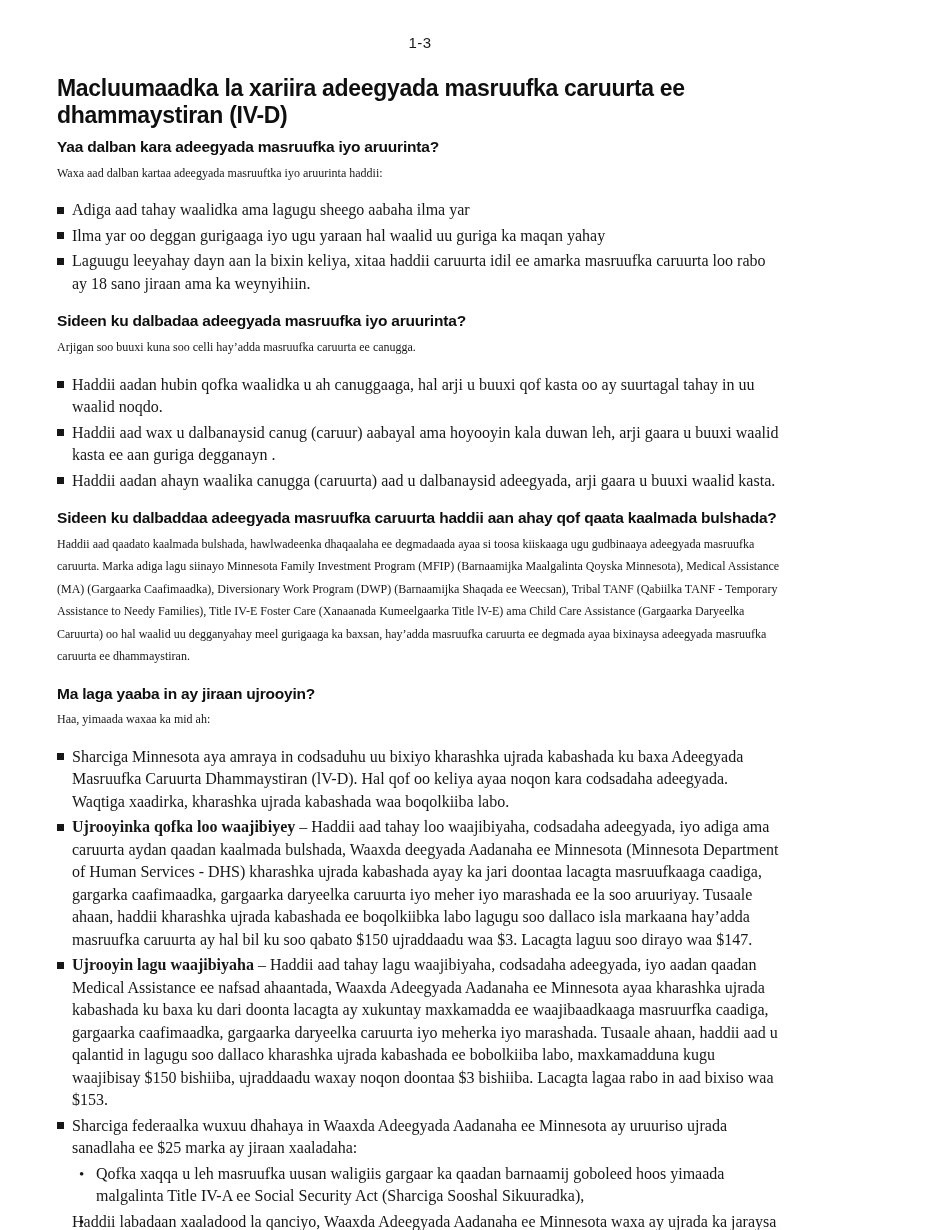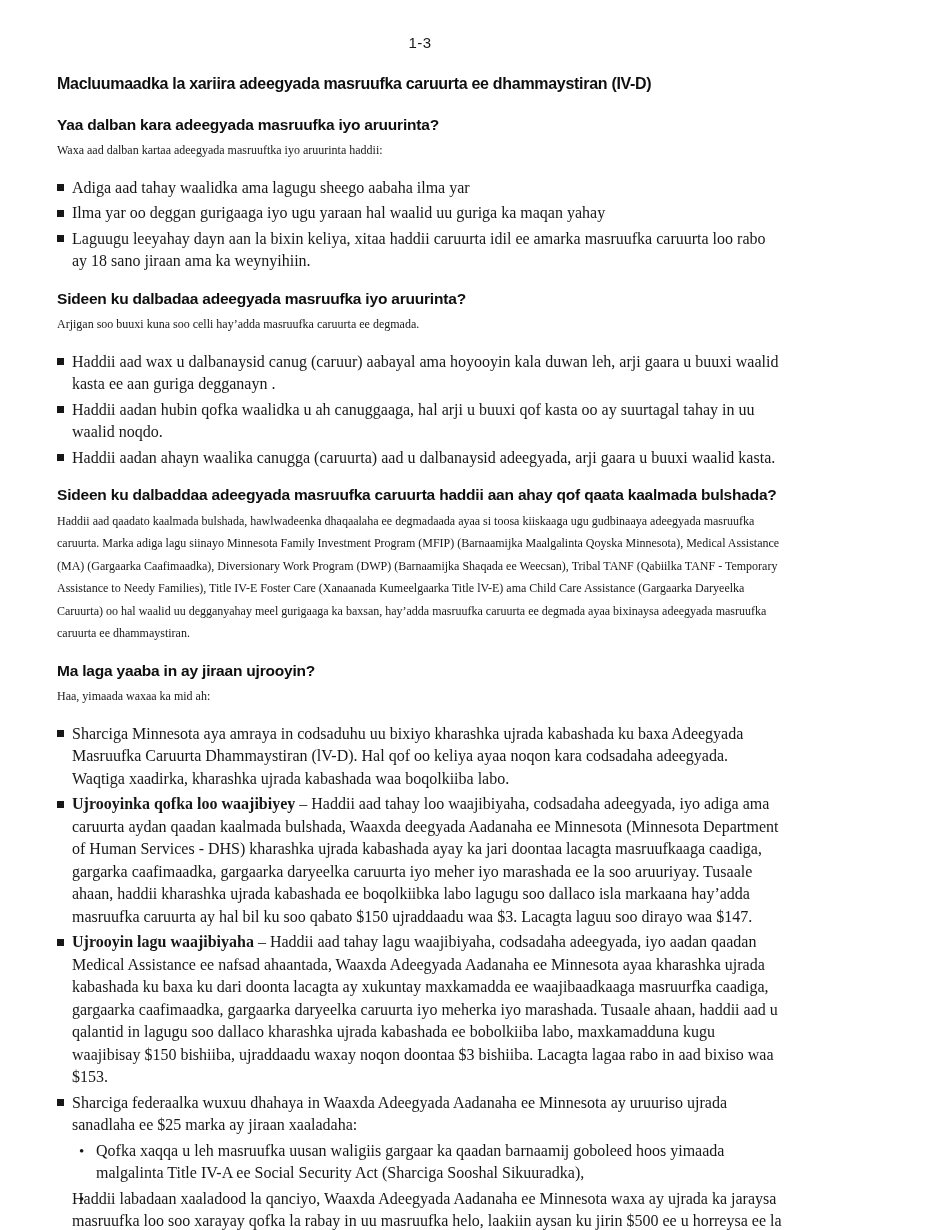--- a/index.html
+++ b/index.html
@@ -18,26 +18,26 @@
   .page-number {
     text-align: center;
     font-family: "Liberation Sans", sans-serif;
     font-size: 15px;
     letter-spacing: 0.5px;
     margin-bottom: 24px;
   }
   h1.doc-title {
     font-family: "Liberation Sans", sans-serif;
     font-weight: 700;
-    font-size: 16px;
+    font-size: 23px;
     line-height: 1.16;
     letter-spacing: -0.3px;
     color: #0f0f0f;
     max-width: 700px;
-    margin: 0 0 22px 0;
+    margin: 0 0 10px 0;
   }
   h2.section-heading {
     font-family: "Liberation Sans", sans-serif;
     font-weight: 700;
     font-size: 15.5px;
     line-height: 1.2;
     letter-spacing: -0.2px;
     color: #0f0f0f;
     margin: 17px 0 5px 0;
   }
@@ -106,24 +106,24 @@
     <p class="body-text">Waxa aad dalban kartaa adeegyada masruuftka iyo aruurinta haddii:</p>
     <ul class="bullet-list">
       <li class="bullet-item"><span class="sq"></span><span>Adiga aad tahay waalidka ama lagugu sheego  aabaha ilma yar</span></li>
       <li class="bullet-item"><span class="sq"></span><span>Ilma yar oo deggan gurigaaga iyo ugu yaraan hal waalid uu guriga ka maqan yahay</span></li>
       <li class="bullet-item"><span class="sq"></span><span>Laguugu leeyahay dayn aan la bixin keliya, xitaa haddii caruurta idil ee amarka masruufka caruurta loo rabo ay 18 sano jiraan ama ka weynyihiin.</span></li>
     </ul>
   </section>
 
   <section>
     <h2 class="section-heading">Sideen ku dalbadaa adeegyada masruufka iyo aruurinta?</h2>
-    <p class="body-text">Arjigan soo buuxi kuna soo celli hay’adda masruufka caruurta ee degmada.</p>
+    <p class="body-text">Arjigan soo buuxi kuna soo celli hay’adda masruufka caruurta ee canugga.</p>
     <ul class="bullet-list">
+      <li class="bullet-item"><span class="sq"></span><span>Haddii aadan hubin qofka waalidka u ah canuggaaga, hal arji u buuxi qof kasta oo ay suurtagal tahay in uu waalid noqdo.</span></li>
       <li class="bullet-item"><span class="sq"></span><span>Haddii aad wax u dalbanaysid canug (caruur) aabayal ama hoyooyin kala duwan leh, arji gaara u buuxi waalid kasta ee aan guriga degganayn .</span></li>
-      <li class="bullet-item"><span class="sq"></span><span>Haddii aadan hubin qofka waalidka u ah canuggaaga, hal arji u buuxi qof kasta oo ay suurtagal tahay in uu waalid noqdo.</span></li>
       <li class="bullet-item"><span class="sq"></span><span>Haddii aadan ahayn waalika canugga (caruurta) aad u dalbanaysid adeegyada, arji gaara u buuxi waalid kasta.</span></li>
     </ul>
   </section>
 
   <section>
     <h2 class="section-heading">Sideen ku dalbaddaa adeegyada masruufka caruurta haddii aan ahay qof qaata kaalmada bulshada?</h2>
     <p class="body-text">Haddii aad qaadato kaalmada bulshada, hawlwadeenka dhaqaalaha ee degmadaada ayaa si toosa kiiskaaga ugu gudbinaaya adeegyada masruufka caruurta. Marka adiga lagu siinayo Minnesota Family Investment Program (MFIP) (Barnaamijka Maalgalinta Qoyska Minnesota), Medical Assistance (MA) (Gargaarka Caafimaadka), Diversionary Work Program (DWP) (Barnaamijka Shaqada ee Weecsan), Tribal TANF (Qabiilka TANF - Temporary Assistance to Needy Families), Title IV-E Foster Care (Xanaanada Kumeelgaarka Title lV-E) ama Child Care Assistance (Gargaarka Daryeelka Caruurta) oo hal waalid uu degganyahay meel gurigaaga ka baxsan, hay’adda masruufka caruurta ee degmada ayaa bixinaysa adeegyada masruufka caruurta ee dhammaystiran.</p>
   </section>
 
   <section>

